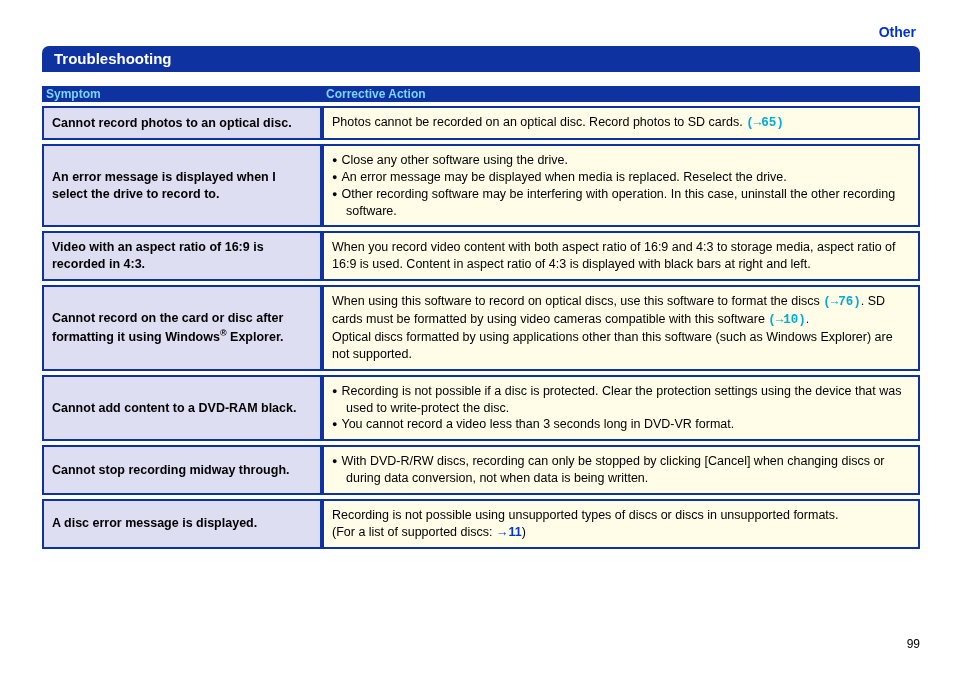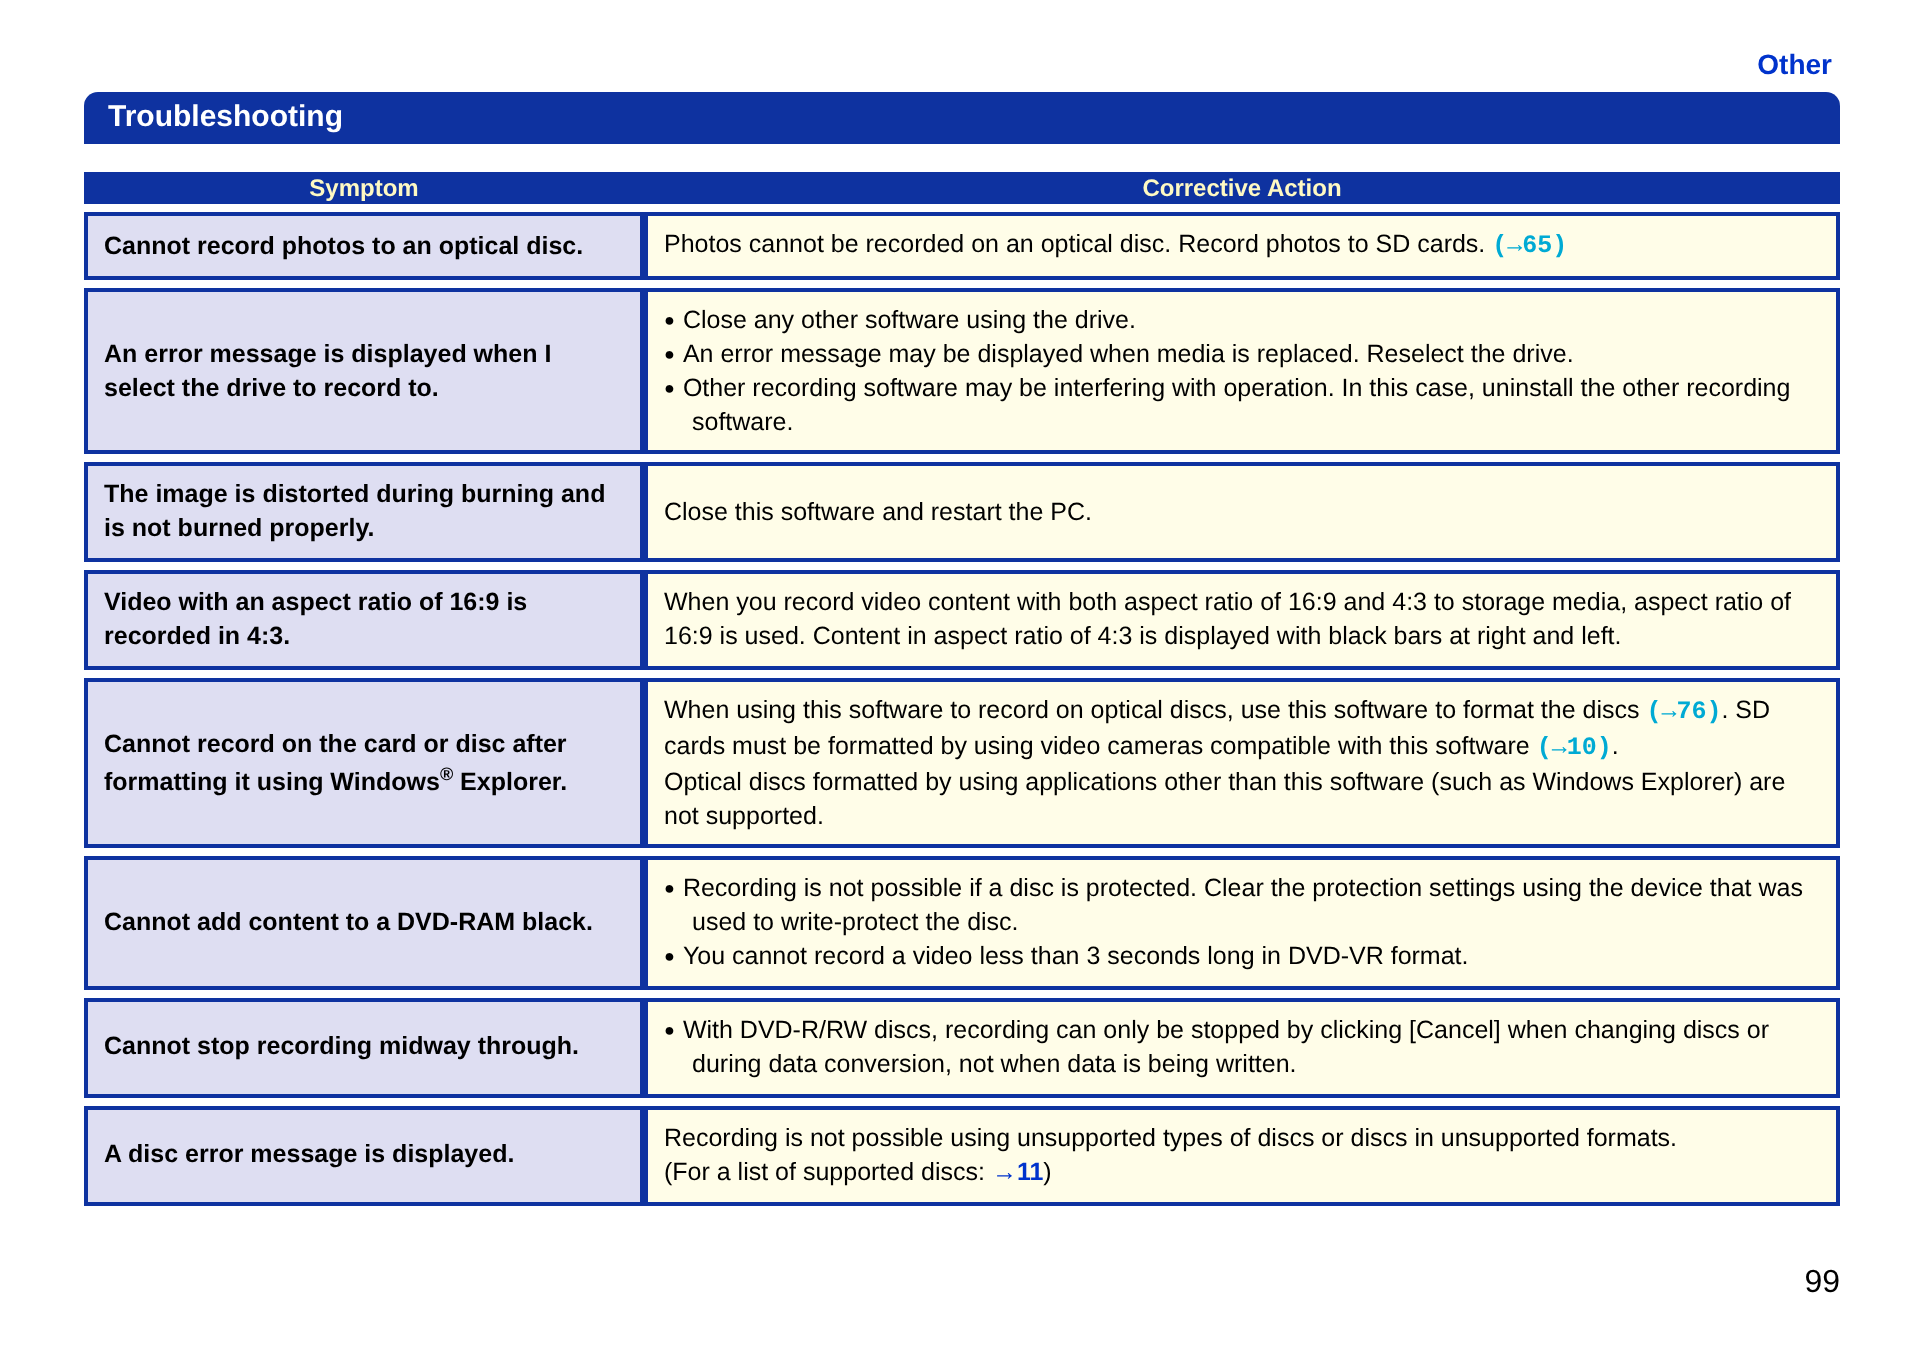--- a/index.html
+++ b/index.html
@@ -45,23 +45,23 @@
     font-size: 14px;
     margin: 0 0 1px 6px;
   }
   table.ts {
     width: 100%;
     border-collapse: separate;
     border-spacing: 0 4px;
   }
   .hdr td {
     background: var(--blue);
-    color: #fef9c3;
+    color: #7dd3fc;
     font-weight: bold;
-    text-align: center;
+    text-align: left;
     padding: 1px 4px;
     font-size: 12px;
   }
   .hdr td:first-child { width: 280px; }
   tr.row td {
     vertical-align: middle;
     padding: 6px 8px;
     font-size: 12.5px;
     line-height: 1.35;
   }
@@ -77,21 +77,21 @@
   .link { color: var(--link); font-weight: bold; font-family: Liberation Mono, monospace; }
   .link2 { color: var(--blue2); font-weight: bold; }
   ul.bul { list-style: none; margin: 0; padding: 0; }
   ul.bul li { padding-left: 14px; text-indent: -14px; }
   ul.bul li::before { content: "\25CF"; font-size: 9px; padding-right: 4px; position: relative; top: -1px; }
   sup { font-size: 9px; }
   .pagenum {
     position: absolute;
     bottom: 22px;
     right: 34px;
-    font-size: 16px;
+    font-size: 12px;
   }
 </style>
 </head>
 <body>
 
 <div class="page">
   <div class="breadcrumb">Other</div>
   <div class="titlebar">Troubleshooting</div>
 
   <table class="ts">
@@ -113,24 +113,20 @@
       <td class="sym">An error message is displayed when I select the drive to record to.</td>
       <td class="act">
         <ul class="bul">
           <li>Close any other software using the drive.</li>
           <li>An error message may be displayed when media is replaced. Reselect the drive.</li>
           <li>Other recording software may be interfering with operation. In this case, uninstall the other recording software.</li>
         </ul>
       </td>
     </tr>
 
-    <tr class="row">
-      <td class="sym">The image is distorted during burning and is not burned properly.</td>
-      <td class="act">Close this software and restart the PC.</td>
-    </tr>
 
     <tr class="row">
       <td class="sym">Video with an aspect ratio of 16:9 is recorded in 4:3.</td>
       <td class="act">When you record video content with both aspect ratio of 16:9 and 4:3 to storage media, aspect ratio of 16:9 is used. Content in aspect ratio of 4:3 is displayed with black bars at right and left.</td>
     </tr>
 
     <tr class="row">
       <td class="sym" id="sym-win">Cannot record on the card or disc after formatting it using Windows<sup>®</sup> Explorer.</td>
       <td class="act">
         <span>When using this software to record on optical discs, use this software to format the discs </span><span class="link">(→76)</span><span>. SD cards must be formatted by using video cameras compatible with this software </span><span class="link">(→10)</span><span>.</span><br>

